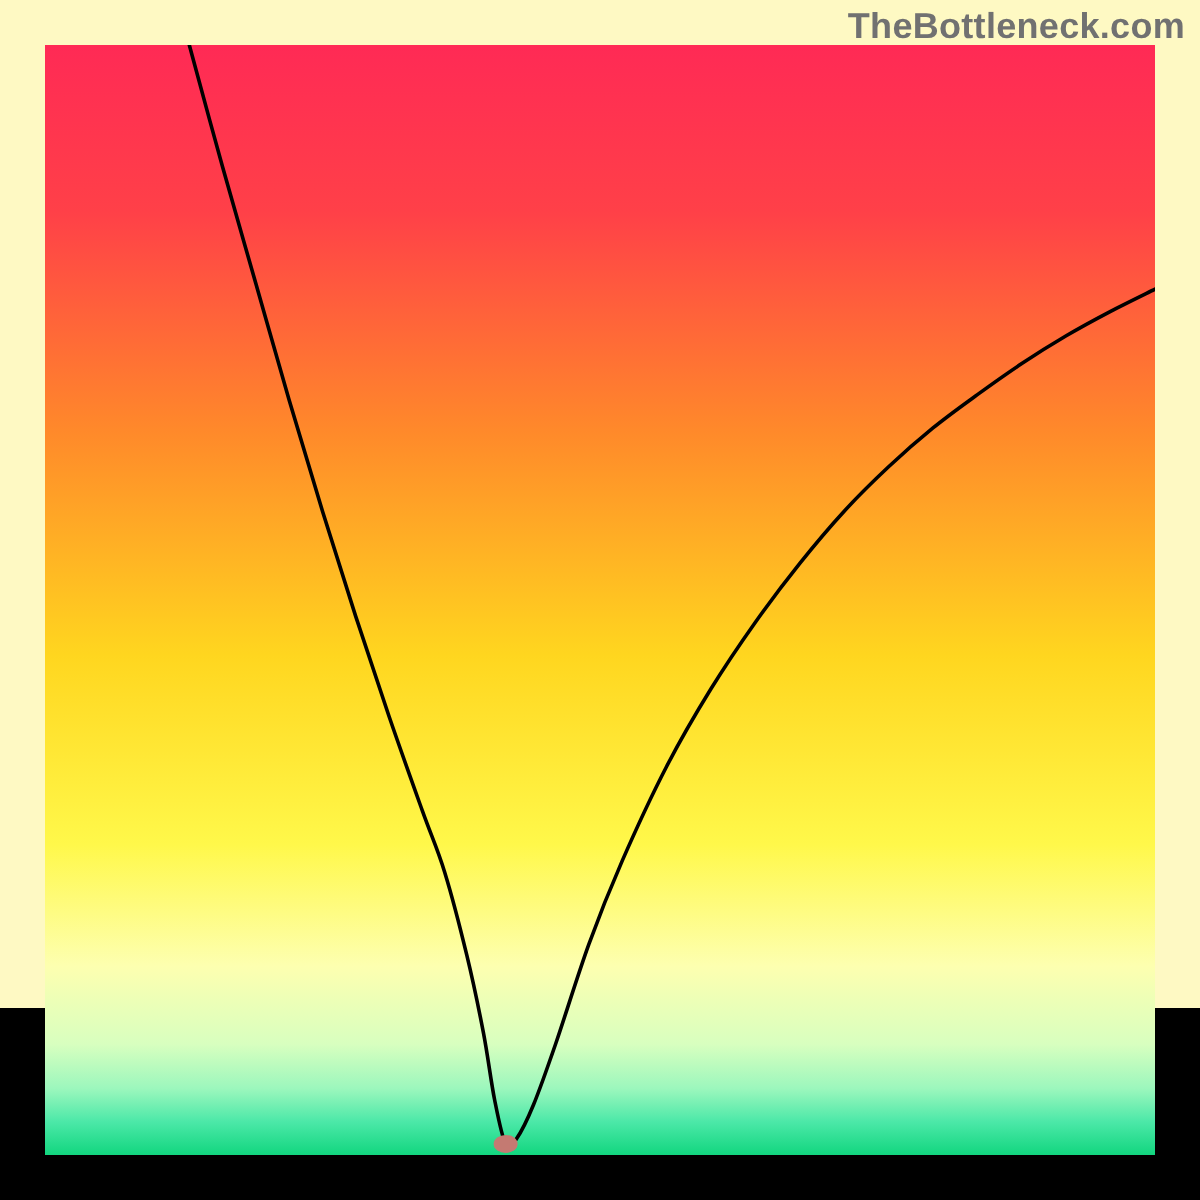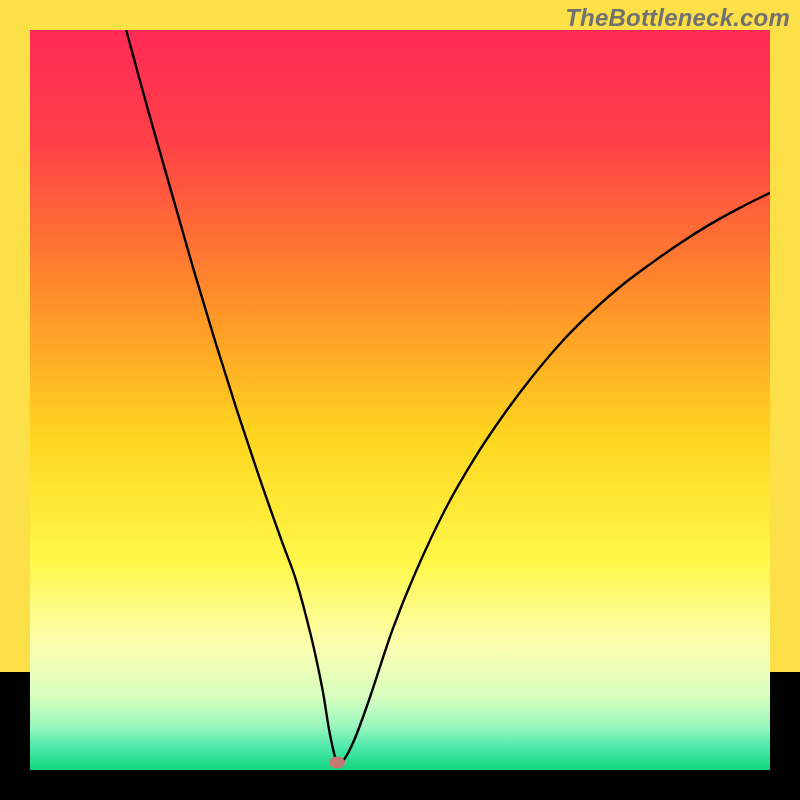--- a/index.html
+++ b/index.html
@@ -10,22 +10,21 @@
     overflow: hidden;
     background: #000;
     font-family: Arial, Helvetica, sans-serif;
   }
   .frame {
     position: absolute;
     left: 0;
     top: 0;
     width: 800px;
     height: 672px;
-    background: #fde047;
-    font-style: italic;
+    background: #fef9c3;
   }
   .plot-area {
     position: absolute;
     left: 30px;
     top: 30px;
     width: 740px;
     height: 740px;
   }
   .watermark {
     position: absolute;

